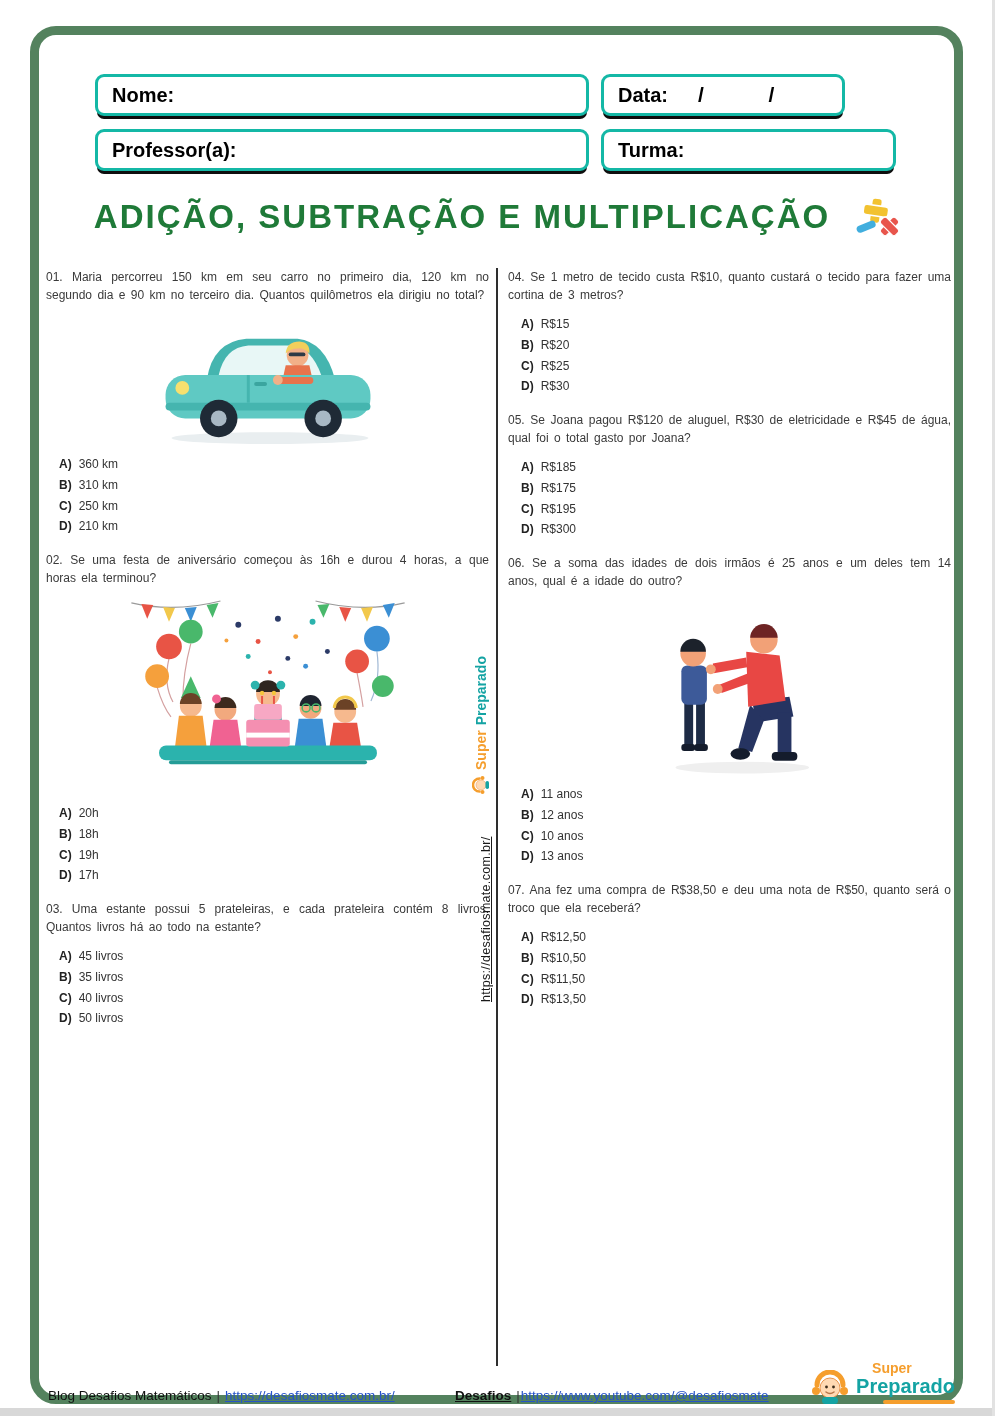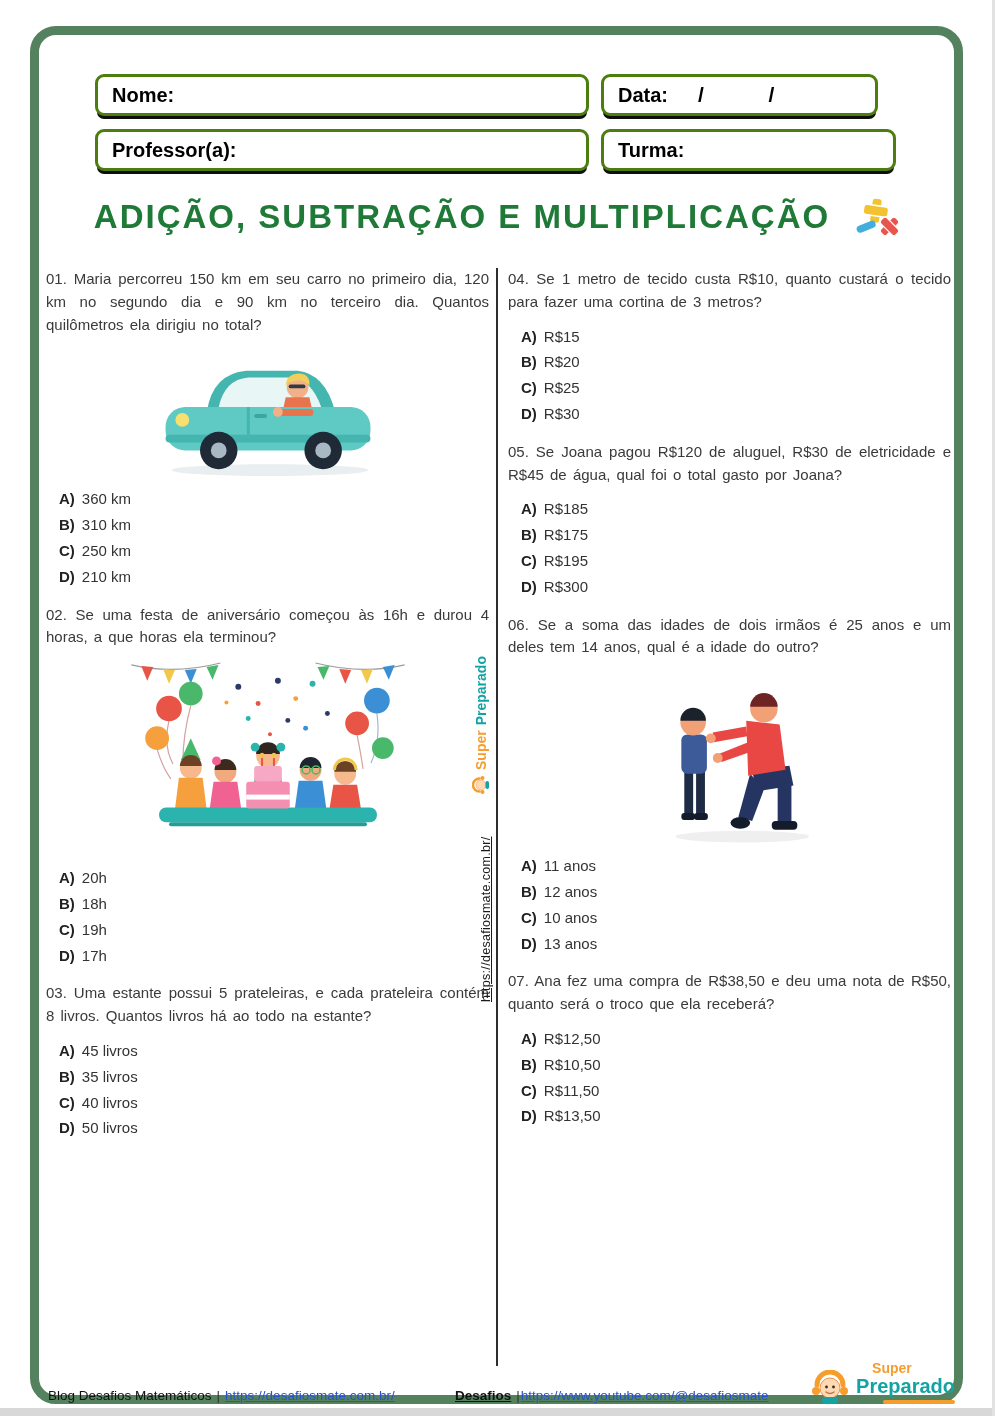--- a/index.html
+++ b/index.html
@@ -9,37 +9,37 @@
 
   
   .frame{position:absolute;left:30px;top:26px;width:933px;height:1378px;
          border:9px solid #54825e;border-radius:26px;box-sizing:border-box;}
 
   
   .bottom-strip{position:absolute;left:0;right:0;bottom:0;height:8px;background:#d8d8d8;}
   .right-strip{position:absolute;right:0;top:0;width:3px;height:100%;background:#e2e2e2;}
 
   
-  .hbox{position:absolute;background:#fff;border:3px solid #4d7c0f;border-radius:9px;
+  .hbox{position:absolute;background:#fff;border:3px solid #14b8a6;border-radius:9px;
         box-shadow:0 5px 0 -2px #0e0e0e;display:flex;align-items:center;
         padding:0 14px;box-sizing:border-box;font-weight:bold;font-size:20px;color:#000;}
   .hbox.nome{left:95px;top:74px;width:494px;height:42px;}
-  .hbox.databox{left:601px;top:74px;width:277px;height:42px;}
+  .hbox.databox{left:601px;top:74px;width:244px;height:42px;}
   .hbox.prof{left:95px;top:129px;width:494px;height:42px;}
   .hbox.turma{left:601px;top:129px;width:295px;height:42px;}
   .slashes{white-space:pre;margin-left:30px;font-weight:bold;font-size:21px;letter-spacing:2px;}
 
   
   .title-row{position:absolute;top:196px;left:0;right:0;display:flex;
              justify-content:center;align-items:center;gap:25px;}
   .title-text{color:#1f7a38;font-size:33px;font-weight:800;letter-spacing:2px;
               white-space:nowrap;}
 
   
-  .col{position:absolute;top:268px;width:443px;color:#3a3a3a;font-size:15px;}
+  .col{position:absolute;top:268px;width:443px;color:#3a3a3a;font-size:12px;}
   .col-left{left:46px;}
   .col-right{left:508px;}
   .divider{position:absolute;left:496px;top:268px;width:2px;height:1098px;background:#2e2e2e;}
 
   .q-text{text-align:justify;line-height:1.52;margin:0 0 10px 0;word-spacing:2px;}
   .options{list-style:none;margin:4px 0 14px 0;padding:0 0 0 13px;}
   .options li{line-height:1.72;color:#333;}
   .letter{font-weight:700;margin-right:7px;color:#222;}
   .illus{margin:4px 0 8px 0;display:flex;justify-content:center;}
   figure{margin:0;}

